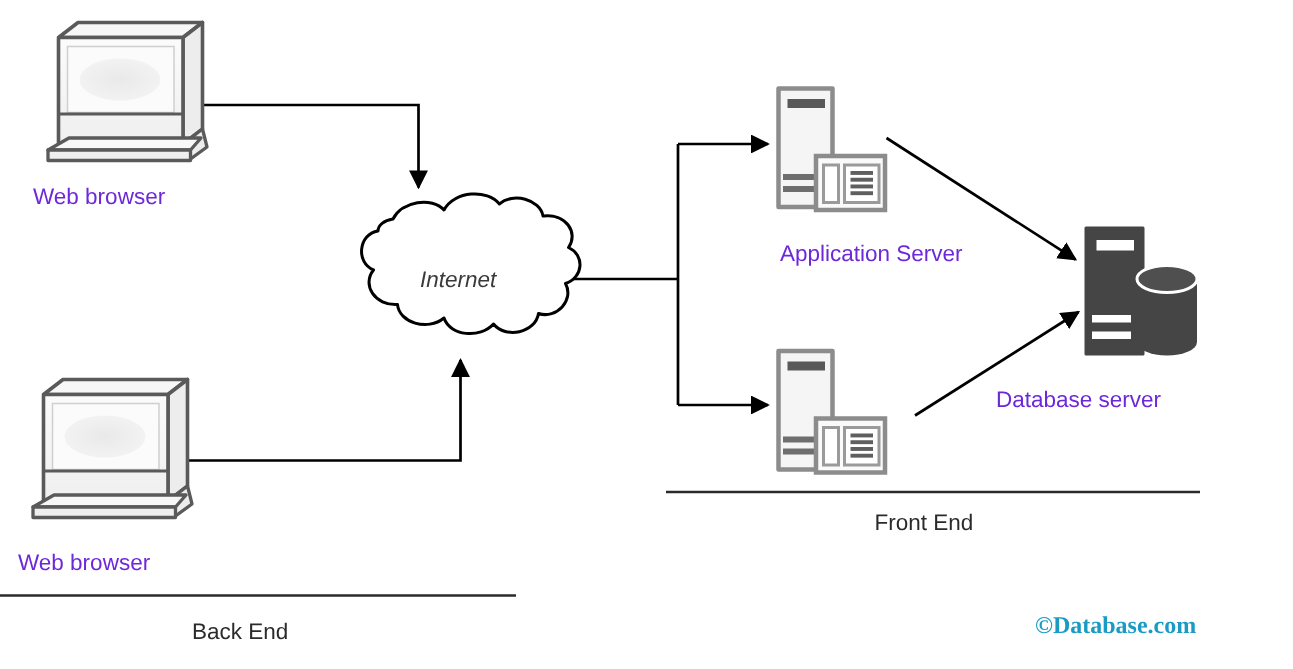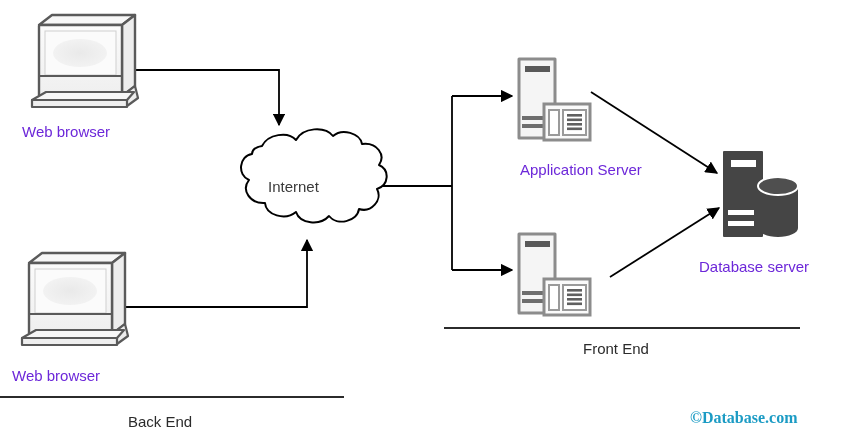--- a/index.html
+++ b/index.html
@@ -201,25 +201,25 @@
                A 20 9 0 0 0 78 80
                L 78 38 Z" fill="#454545"></path>
       <ellipse cx="58" cy="38" rx="20" ry="9" fill="#4f4f4f" stroke="#ffffff" stroke-width="2"></ellipse>
     </g>
   </svg>
 
   <div class="node-label" style="left:22px; top:124px;">Web browser</div>
 
   <div class="node-label" style="left:12px; top:368px;">Web browser</div>
 
-  <div class="cloud-label" style="left:268px; top:179px;">Internet</div>
+  <div class="cloud-label" style="left:280px; top:179px;font-style:italic;">Internet</div>
 
   <div class="node-label" style="left:496px; top:162px;margin-left:24px;">Application Server</div>
 
-  <div class="node-label" style="left:699px; top:259px;">Database server</div>
+  <div class="node-label" style="left:664px; top:259px;">Database server</div>
 
   <div class="section-label" style="left:128px; top:414px;">Back End</div>
 
   <div class="section-label" style="left:583px; top:341px;">Front End</div>
 
   <div id="watermark">©Database.com</div>
 
 </div>
 
 </body></html>

